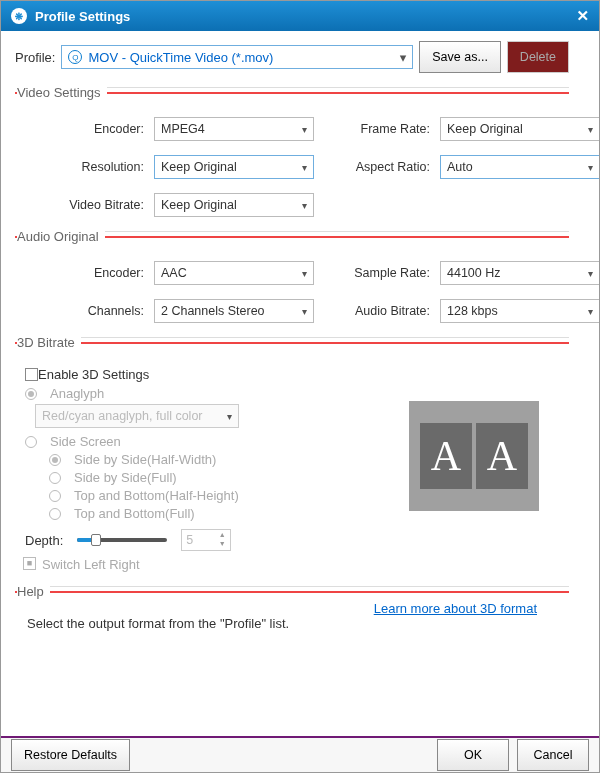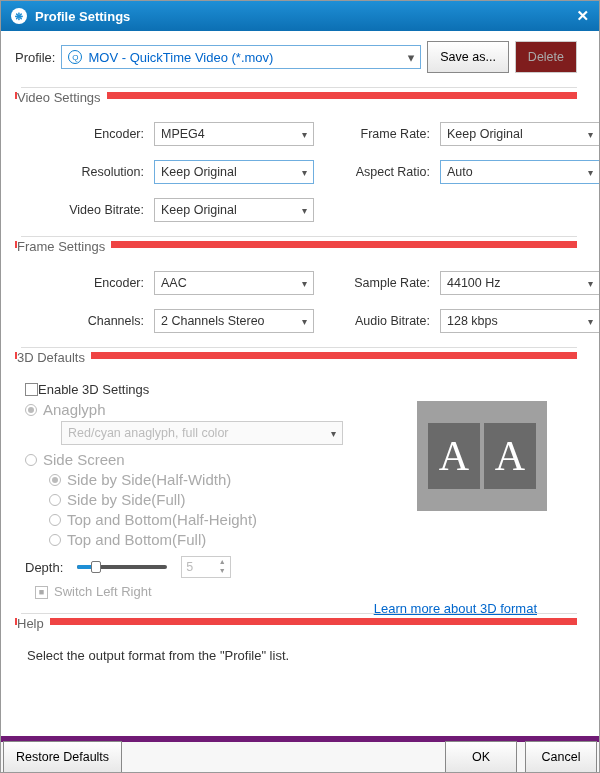--- a/index.html
+++ b/index.html
@@ -1,60 +1,60 @@
 <!DOCTYPE html>
 <html><head>
 <meta charset="utf-8">
 <style>
 * { box-sizing: border-box; margin: 0; padding: 0; font-family: "Segoe UI", Tahoma, sans-serif; }
 body { background: #fff; width: 600px; height: 773px; overflow: hidden; border: 1px solid #999; display: flex; flex-direction: column; }
 .titlebar { background: linear-gradient(#1e8fd6, #0c6fb3); height: 30px; color: #fff; display: flex; align-items: center; padding: 0 10px; font-size: 13px; font-weight: 600; }
 .titlebar .logo { width: 16px; height: 16px; background: #fff; border-radius: 50%; margin-right: 8px; display:flex; align-items:center; justify-content:center; color:#1e8fd6; font-size:10px;}
 .titlebar .title { flex: 1; }
 .titlebar .close { cursor: pointer; font-size: 15px; }
-.content { flex: 1; padding: 10px 22px 6px 14px; font-size: 12.5px; color: #333; overflow:hidden; }
+.content { flex: 1; padding: 10px 30px 6px 14px; font-size: 12.5px; color: #333; overflow:hidden; }
 .profile-row { display: flex; align-items: center; gap: 6px; margin-bottom: 14px; }
 .profile-row .plabel { color: #333; font-size: 13px; }
 .profile-select { flex: 1; border: 1px solid #6faedf; height: 24px; display: flex; align-items: center; padding: 0 6px; background: #fff; color: #0066cc; font-size: 13px; position: relative; }
 .profile-select .picon { width: 14px; height: 14px; border-radius: 50%; border: 1.5px solid #0a7dd1; margin-right: 6px; display:inline-flex; align-items:center; justify-content:center; font-size:8px; color:#0a7dd1;}
 .profile-select .arrow { margin-left: auto; color: #555; }
 .btn { border: 1px solid #888; background: linear-gradient(#fff,#e8e8e8); height: 32px; padding: 0 12px; font-size: 12.5px; cursor: pointer; }
 .btn:disabled, .btn.disabled { color: #aaa; border-color: #ccc; background: #7f1d1d; cursor: default; }
 .group { margin-bottom: 14px; }
-.group-title { color: #666; font-size: 13px; margin-bottom: 8px; padding-left: 2px; border-top: 7px solid #ef4444; padding-top:0; position:relative; top:0; }
+.group-title { color: #666; font-size: 13px; margin-bottom: 8px; padding-left: 2px; border-top: 2px solid #ef4444; padding-top:0; position:relative; top:0; }
 .group-title span { background:#fff; position:relative; top:-9px; padding-right:6px;}
 .group-line { border-top:1px solid #ddd; height:1px; margin-bottom:4px; margin-left:6px;}
 .grid2 { display: grid; grid-template-columns: 125px 160px 110px 160px; gap: 14px 8px; align-items: center; margin-left: 6px; }
 .grid2 .lbl { text-align: right; color: #333; padding-right:2px;}
 .dd { border: 1px solid #6faedf; height: 24px; background: #fff; display: flex; align-items: center; padding: 0 6px; font-size: 12.5px; color: #333; position: relative; cursor:pointer; }
 .dd .arrow { margin-left: auto; color: #555; font-size:10px;}
 .dd.plain { border-color: #bbb; }
 .section3d { margin-top: 8px; }
 .cb-row { display: flex; align-items: center; margin: 4px 0 4px 10px; font-size: 13px; }
 .cb { width: 13px; height: 13px; border: 1px solid #888; background: #fff; }
-.radio-row { display: flex; align-items: center; gap: 6px; margin: 3px 0 3px 10px; color: #aaa; font-size: 15px;}
+.radio-row { display: flex; align-items: center; gap: 13px; margin: 3px 0 3px 10px; color: #aaa; font-size: 13px;}
 .radio-row.sub { margin-left: 34px; }
 .radio { width: 12px; height: 12px; border: 1.5px solid #bbb; border-radius: 50%; display:inline-flex; align-items:center; justify-content:center;}
 .radio.sel::after { content:""; width:6px; height:6px; background:#bbb; border-radius:50%; }
 .cb.sel::after { content:"■"; font-size:9px; color:#aaa; display:block; text-align:center; line-height:11px;}
 .dd.disabled { color:#bbb; border-color:#ccc; background:#fafafa; cursor:default;}
 .thumb { position: absolute; right: 30px; top: 360px; width: 130px; height: 110px; background: #a0a0a0; display:flex; align-items:center; justify-content:center; gap:4px;}
 .thumb .aa { width:52px; height:66px; background:#6a6a6a; color:#fff; font-size:42px; font-weight:400; display:flex; align-items:center; justify-content:center; font-family: Georgia, serif;}
 .depth-row { display:flex; align-items:center; gap:14px; margin: 8px 0 6px 10px; font-size:13px;}
 .slider { width:90px; height:4px; background:#555; position:relative; border-radius:2px;}
 .slider::before { content:""; position:absolute; left:0; width:18px; height:4px; background:#1e8fd6; border-radius:2px;}
 .slider .knob { position:absolute; left:14px; top:-4px; width:10px; height:12px; background:#fff; border:1px solid #777; border-radius:2px;}
 .spin { width:50px; height:22px; border:1px solid #ccc; display:flex; align-items:center; padding:0 4px; color:#bbb; font-size:12.5px; position:relative;}
 .spin .sarrows { position:absolute; right:2px; top:1px; bottom:1px; width:12px; display:flex; flex-direction:column; }
 .spin .sarrows div { flex:1; font-size:7px; color:#999; text-align:center; line-height:8px;}
-.switch-row { display:flex; align-items:flex-end; gap:6px; margin: 6px 0 2px 20px; color:#aaa; font-size:13px;}
-.link3d { position:absolute; right:40px; top: 560px; color:#0066cc; font-size:13px; text-decoration:underline; cursor:pointer;}
+.switch-row { display:flex; align-items:flex-start; gap:6px; margin: 6px 0 2px 8px; color:#aaa; font-size:13px;}
+.link3d { position:absolute; right:32px; top: 560px; color:#0066cc; font-size:13px; text-decoration:underline; cursor:pointer;}
 .help-sec { margin-top: 12px; }
 .help-text { margin: 6px 0 0 12px; font-size:13px; color:#333;}
-.footer { border-top:6px solid #701a75; height:36px; display:flex; align-items:center; padding: 0 2px; gap:8px; background:#f7f7f7;}
+.footer { border-top:2px solid #701a75; height:36px; display:flex; align-items:center; padding: 0 10px; gap:8px; background:#f7f7f7;}
 .footer .spacer { flex:1; }
 .footer .btn { min-width:72px; }
 .content-wrap { position: relative; height: 100%; }
 </style>
 </head>
 <body>
 
 <div class="titlebar">
   <span class="logo">❋</span>
   <span class="title">Profile Settings</span>
@@ -106,21 +106,21 @@
             <span>Keep Original</span>
             <span class="arrow">▾</span>
           </div>
       <div></div>
           <div></div>
     </div>
   </div>
 
   <div class="group">
     <div class="group-line"></div>
-    <div class="group-title"><span>Frame Settings</span></div>
+    <div class="group-title"><span>Audio Original</span></div>
     <div class="grid2">
       <div class="lbl">Encoder:</div>
       <div class="dd plain">
             <span>AAC</span>
             <span class="arrow">▾</span>
           </div>
       <div class="lbl">Sample Rate:</div>
       <div class="dd plain">
             <span>44100 Hz</span>
             <span class="arrow">▾</span>
@@ -134,32 +134,32 @@
       <div class="lbl">Audio Bitrate:</div>
       <div class="dd plain">
             <span>128 kbps</span>
             <span class="arrow">▾</span>
           </div>
     </div>
   </div>
 
   <div class="group section3d">
     <div class="group-line"></div>
-    <div class="group-title"><span>3D Defaults</span></div>
+    <div class="group-title"><span>3D Bitrate</span></div>
 
     <div class="cb-row">
       <span class="cb"></span>
       <span>Enable 3D Settings</span>
     </div>
 
     <div class="radio-row">
       <span class="radio sel"></span>
       <span>Anaglyph</span>
     </div>
-    <div style="margin-left:46px; width:282px;">
+    <div style="margin-left:20px; width:204px;">
       <div class="dd disabled">
             <span>Red/cyan anaglyph, full color</span>
             <span class="arrow">▾</span>
           </div>
     </div>
 
     <div class="radio-row" style="margin-top:6px;">
       <span class="radio"></span>
       <span>Side Screen</span>
     </div>

